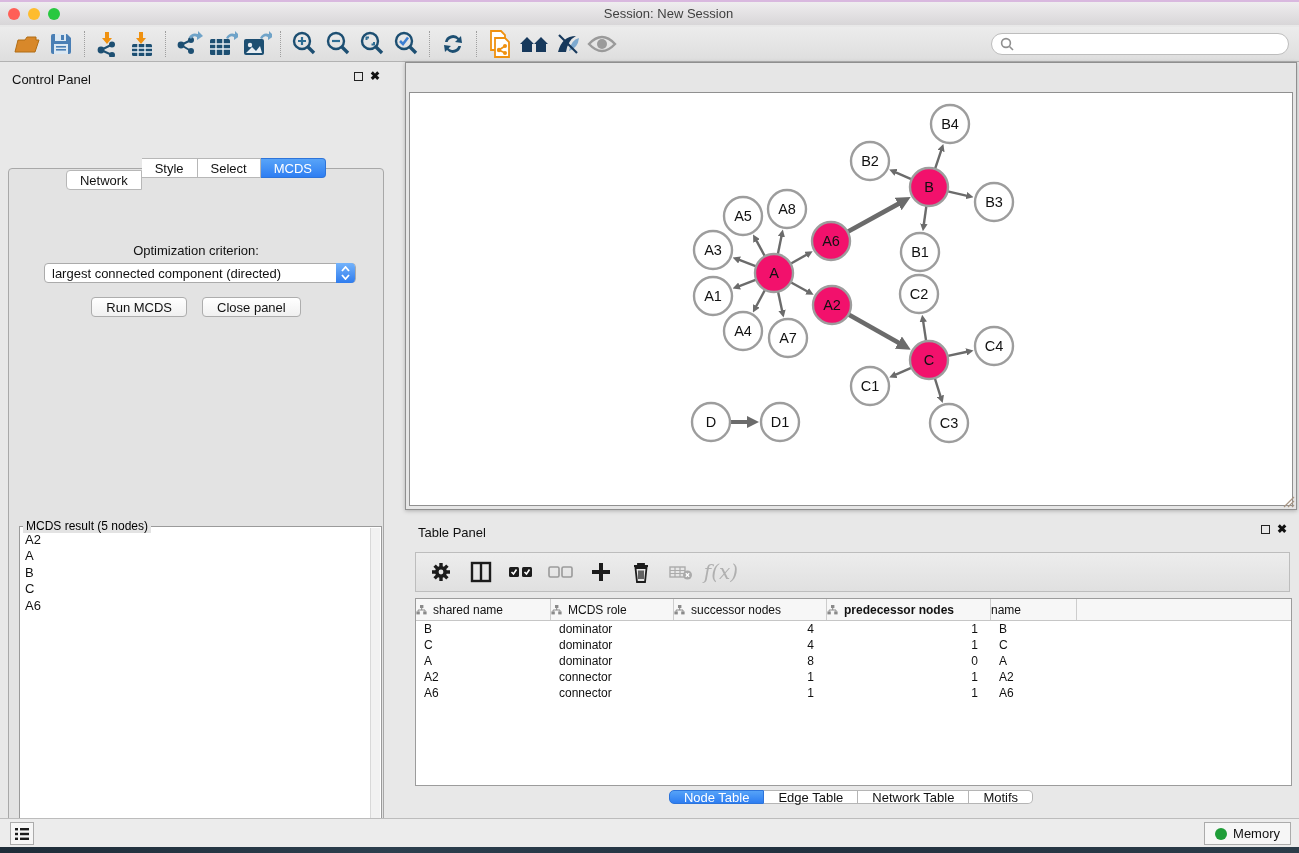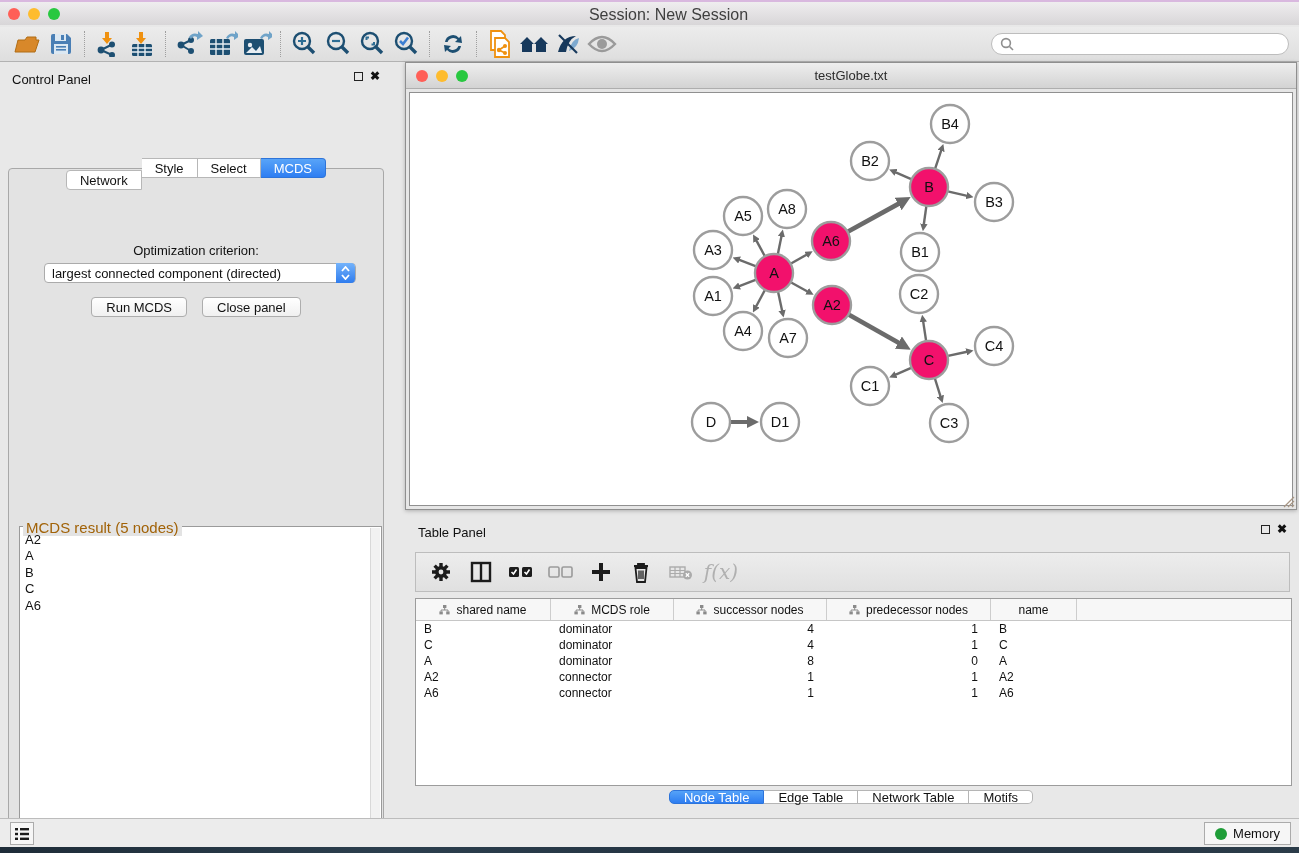--- a/index.html
+++ b/index.html
@@ -4,21 +4,21 @@
 <style>
   * { margin:0; padding:0; box-sizing:border-box; }
   html,body { width:1299px; height:853px; }
   body { font-family:"Liberation Sans", sans-serif; background:#e8e8e8; position:relative; overflow:hidden; }
 
   
   .titlebar { position:absolute; left:0; top:0; width:1299px; height:25px;
     background:linear-gradient(#efedef,#d8d6d8); border-top:2px solid #d9b8df; }
   .lights { position:absolute; left:8px; top:6px; display:flex; gap:8px; }
   .light { width:12px; height:12px; border-radius:50%; }
-  .win-title { position:absolute; left:0; right:0; top:4px; text-align:center; font-size:16px; color:#3f3f3f;margin-left:38px; }
+  .win-title { position:absolute; left:0; right:0; top:4px; text-align:center; font-size:13px; color:#3f3f3f;margin-left:38px; }
 
   .toolbar { position:absolute; left:0; top:27px; width:1299px; height:35px;
     background:linear-gradient(#ececec,#dedede); border-bottom:1px solid #b2b2b2;
     display:flex; align-items:center; padding:0 10px; }
   .tb-ic { width:34px; height:28px; display:flex; align-items:center; justify-content:center; }
   .tb-sep { width:1px; height:26px; margin:0 6px; border-left:1px dotted #9f9f9f; }
   .searchbox { margin-left:auto; width:298px; height:22px; background:#fff; border:1px solid #bdbdbd;
     border-radius:11px; display:flex; align-items:center; padding:0 8px; gap:5px; }
   .searchbox input { border:none; outline:none; flex:1; font-size:12px; background:transparent; }
 
@@ -45,21 +45,21 @@
     background:linear-gradient(#74b3fb,#2f7cee); display:flex; flex-direction:column;
     align-items:center; justify-content:center; color:#fff; }
   .dd-stepper svg { display:block; }
   .cp-buttons { position:absolute; left:0; right:0; top:128px; display:flex; justify-content:center; gap:15px; }
   .btn { height:20px; padding:0 14px; background:linear-gradient(#ffffff,#f0f0f0); border:1px solid #adadad;
     border-radius:4px; font-size:13px; color:#111; display:flex; align-items:center; }
 
   .result-box { position:absolute; left:10px; top:357px; width:363px; height:330px;
     border:1px solid #9a9a9a; background:#fff; }
   .result-legend { position:absolute; left:3px; top:-8px; background:#e3e3e3; padding:0 3px;
-    font-size:15px; color:#a16207; }
+    font-size:12px; color:#000000; }
   .result-list { position:absolute; inset:1px 11px 1px 1px; padding:4px 0 0 4px; font-size:13px;
     color:#111; line-height:16.4px; overflow:hidden; }
   .result-scroll { position:absolute; top:1px; bottom:1px; right:1px; width:10px; background:#f1f1f1;
     border-left:1px solid #d8d8d8; }
 
   
   .netwin { position:absolute; left:405px; top:62px; width:892px; height:448px;
     border:1px solid #8f8f8f; background:#e6e6e6; box-shadow:0 1px 4px rgba(0,0,0,.25); }
   .netwin-titlebar { position:absolute; left:0; top:0; right:0; height:26px;
     background:linear-gradient(#eeeeee,#d3d3d3); border-bottom:1px solid #aeaeae; }
@@ -71,21 +71,21 @@
   
   .tp-toolbar { position:absolute; left:415px; top:552px; width:875px; height:40px;
     background:linear-gradient(#ededed,#e0e0e0); border:1px solid #bdbdbd;
     display:flex; align-items:center; gap:14px; padding:13px 12px; }
   .tp-ic { width:26px; height:26px; display:flex; align-items:center; justify-content:center; }
   .fx { font-family:"DejaVu Serif", serif; font-style:italic; font-size:20px; color:#b0b0b0; }
 
   .ntable { position:absolute; left:415px; top:598px; width:877px; height:188px; background:#fff;
     border:1px solid #9c9c9c; font-size:12px; color:#111; }
   .thead { display:flex; height:22px; background:#f7f7f7; border-bottom:1px solid #c6c6c6; }
-  .th { display:flex; align-items:center; justify-content:center; gap:6px; border-right:1px solid #cdcdcd; }
+  .th { display:flex; align-items:center; justify-content:flex-start; gap:6px; border-right:1px solid #cdcdcd; }
   .trow { display:flex; height:16px; align-items:center; }
   .td { padding:0 8px; white-space:nowrap; overflow:hidden; }
   .td.num { text-align:right; padding-right:13px; }
 
   .bottom-tabs { position:absolute; left:405px; top:790px; width:892px; display:flex; justify-content:center; }
   .btab { height:14px; padding:0 14px; background:#fff; border:1px solid #b5b5b5; border-left:none;
     font-size:13px; color:#111; display:flex; align-items:center; }
   .btab:first-child { border-left:1px solid #b5b5b5; border-radius:5px 0 0 5px; }
   .btab:last-child { border-radius:0 5px 5px 0; }
   .btab.active { background:linear-gradient(#56a3f8,#2d7df1); border-color:#2d74da; color:#fff; }
@@ -287,28 +287,20 @@
   </div>
   <div class="tabs" id="cp-tabs">
       <div class="tab">Network</div>
       <div class="tab">Style</div>
       <div class="tab">Select</div>
       <div class="tab active">MCDS</div>
     </div>
 </div>
 
 <div class="netwin">
-  <div class="netwin-titlebar">
-    <div class="lights" style="left:10px; top:7px;">
-      <div class="light" style="background:#ff5f57"></div>
-      <div class="light" style="background:#febc2e"></div>
-      <div class="light" style="background:#28c840"></div>
-    </div>
-    <div class="netwin-title">testGlobe.txt</div>
-  </div>
   <div class="net-canvas">
     <svg id="graph-svg" width="884" height="415">
         <defs>
           <marker id="arr" viewBox="0 0 8 8" refX="1" refY="4" markerWidth="3.1" markerHeight="3.1" orient="auto" markerUnits="strokeWidth">
             <path d="M0,0 L8,4 L0,8 Z" fill="#6b6b6b"></path>
           </marker>
         </defs>
         <line x1="355.87787690253026" y1="165.06577365949113" x2="346.1291731010864" y2="147.14073763748138" stroke="#6b6b6b" stroke-width="2.4" marker-end="url(#arr)"></line>
         <line x1="367.3840187129318" y1="163.34021556710508" x2="371.52983328050794" y2="142.93005154211482" stroke="#6b6b6b" stroke-width="2.4" marker-end="url(#arr)"></line>
         <line x1="348.09314613130556" y1="174.00233378721356" x2="328.7129614301014" y2="166.69505103102185" stroke="#6b6b6b" stroke-width="2.4" marker-end="url(#arr)"></line>
@@ -471,21 +463,21 @@
         <svg width="11" height="10">
           <g fill="#8a8a8a">
             <rect x="4" y="0" width="3.4" height="3"></rect>
             <rect x="0.4" y="6.4" width="3.4" height="3"></rect>
             <rect x="7.2" y="6.4" width="3.4" height="3"></rect>
           </g>
           <path d="M5.7 3 V5 M2.1 6.4 V5 H9 V6.4" stroke="#8a8a8a" fill="none"></path>
         </svg>
         <span>successor nodes</span>
       </div>
-      <div class="th" style="width: 164px;">
+      <div class="th" style="width: 164px; font-weight: bold;">
         <svg width="11" height="10">
           <g fill="#8a8a8a">
             <rect x="4" y="0" width="3.4" height="3"></rect>
             <rect x="0.4" y="6.4" width="3.4" height="3"></rect>
             <rect x="7.2" y="6.4" width="3.4" height="3"></rect>
           </g>
           <path d="M5.7 3 V5 M2.1 6.4 V5 H9 V6.4" stroke="#8a8a8a" fill="none"></path>
         </svg>
         <span>predecessor nodes</span>
       </div>

